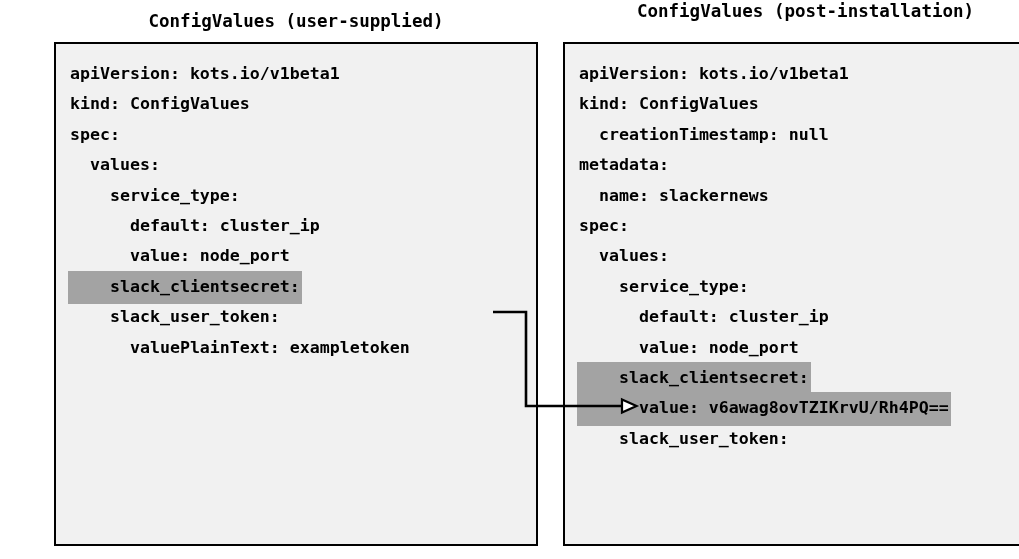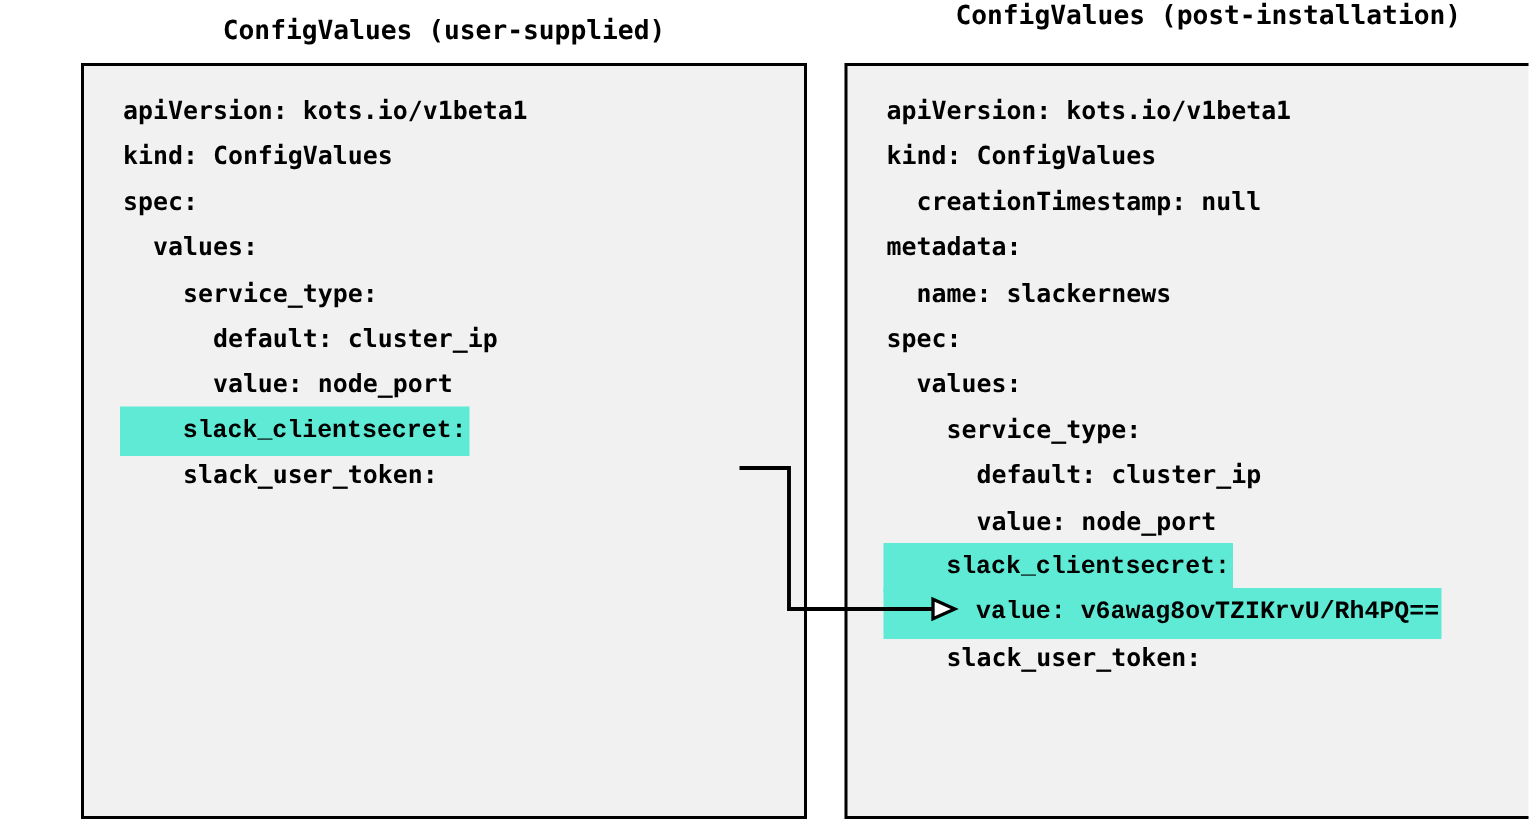--- a/index.html
+++ b/index.html
@@ -44,42 +44,41 @@
     box-sizing: border-box;
     overflow: hidden;
   }
   #panel-left  { left: 10px;  top: 42px; width: 484px; height: 504px; }
   #panel-right { left: 519px; top: 42px; width: 485px; height: 504px; }
 
   .code {
     position: absolute;
     left: 0; top: 0;
     right: 0; bottom: 0;
-    padding: 14px 0 0 12px;
+    padding: 14px 0 0 0;
   }
 
   .line {
     position: relative;
     height: 30.4px;
     line-height: 30.4px;
     font-family: "DejaVu Sans Mono", "Liberation Mono", monospace;
     font-size: 16.6px;
     font-weight: 700;
     color: #000000;
     white-space: pre;
     padding-left: 12px;
   }
   .line .txt {
     display: inline-block;
     padding: 1px 2px 2px 2px;
     border-radius: 0px;
   }
   .line.hl .txt {
-    background: #5eead4;
-    font-family: Liberation Mono, monospace;
+    background: #a3a3a3;
   }
 
   
   #connector {
     position: absolute;
     left: 0; top: 0;
     width: 1019px;
     height: 559px;
     pointer-events: none;
   }
@@ -97,20 +96,21 @@
     <div class="code" id="code-left">
         <div class="line"><span class="txt">apiVersion: kots.io/v1beta1</span></div>
         <div class="line"><span class="txt">kind: ConfigValues</span></div>
         <div class="line"><span class="txt">spec:</span></div>
         <div class="line"><span class="txt">  values:</span></div>
         <div class="line"><span class="txt">    service_type:</span></div>
         <div class="line"><span class="txt">      default: cluster_ip</span></div>
         <div class="line"><span class="txt">      value: node_port</span></div>
         <div class="line hl"><span class="txt">    slack_clientsecret:</span></div>
         <div class="line"><span class="txt">    slack_user_token:</span></div>
+        <div class="line"><span class="txt">      valuePlainText: exampletoken</span></div>
       </div>
   </div>
 
   <div class="panel" id="panel-right">
     <div class="code" id="code-right">
         <div class="line"><span class="txt">apiVersion: kots.io/v1beta1</span></div>
         <div class="line"><span class="txt">kind: ConfigValues</span></div>
         <div class="line"><span class="txt">  creationTimestamp: null</span></div>
         <div class="line"><span class="txt">metadata:</span></div>
         <div class="line"><span class="txt">  name: slackernews</span></div>

